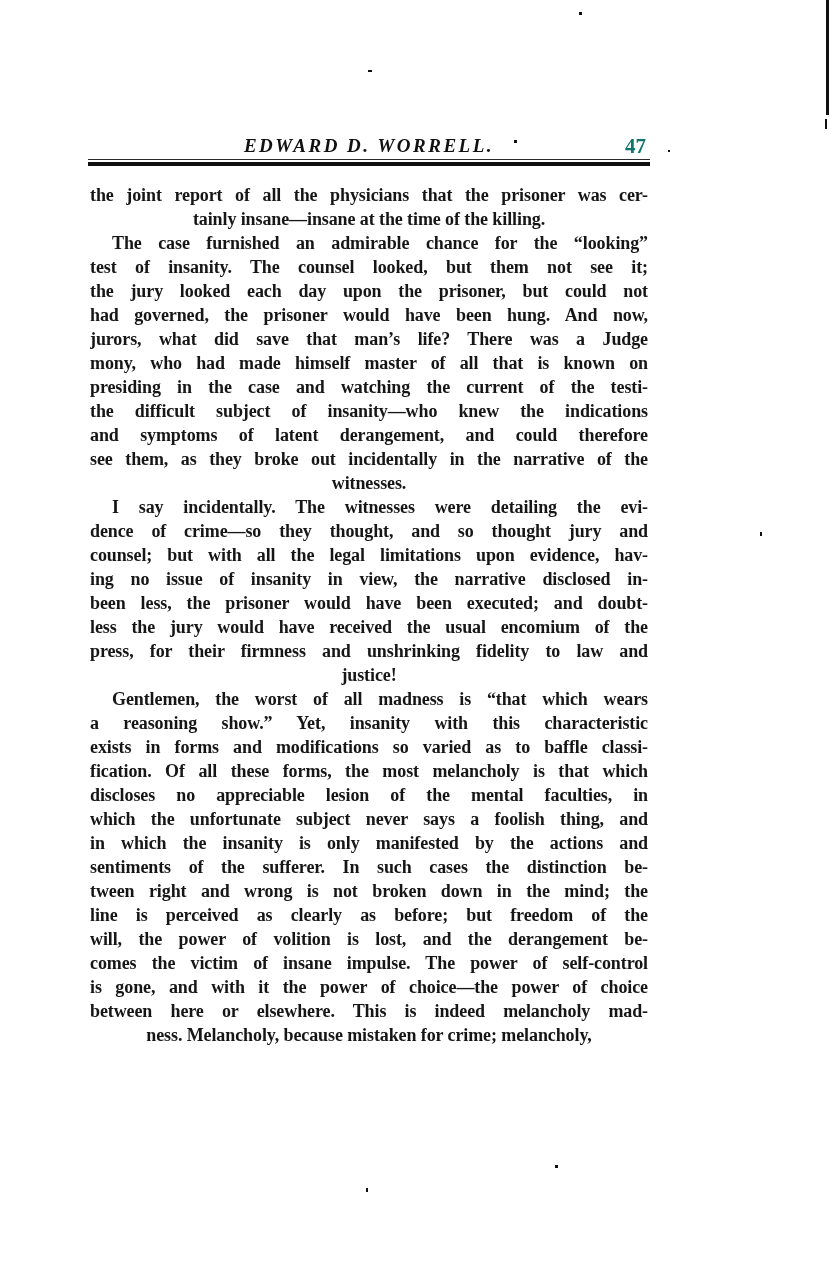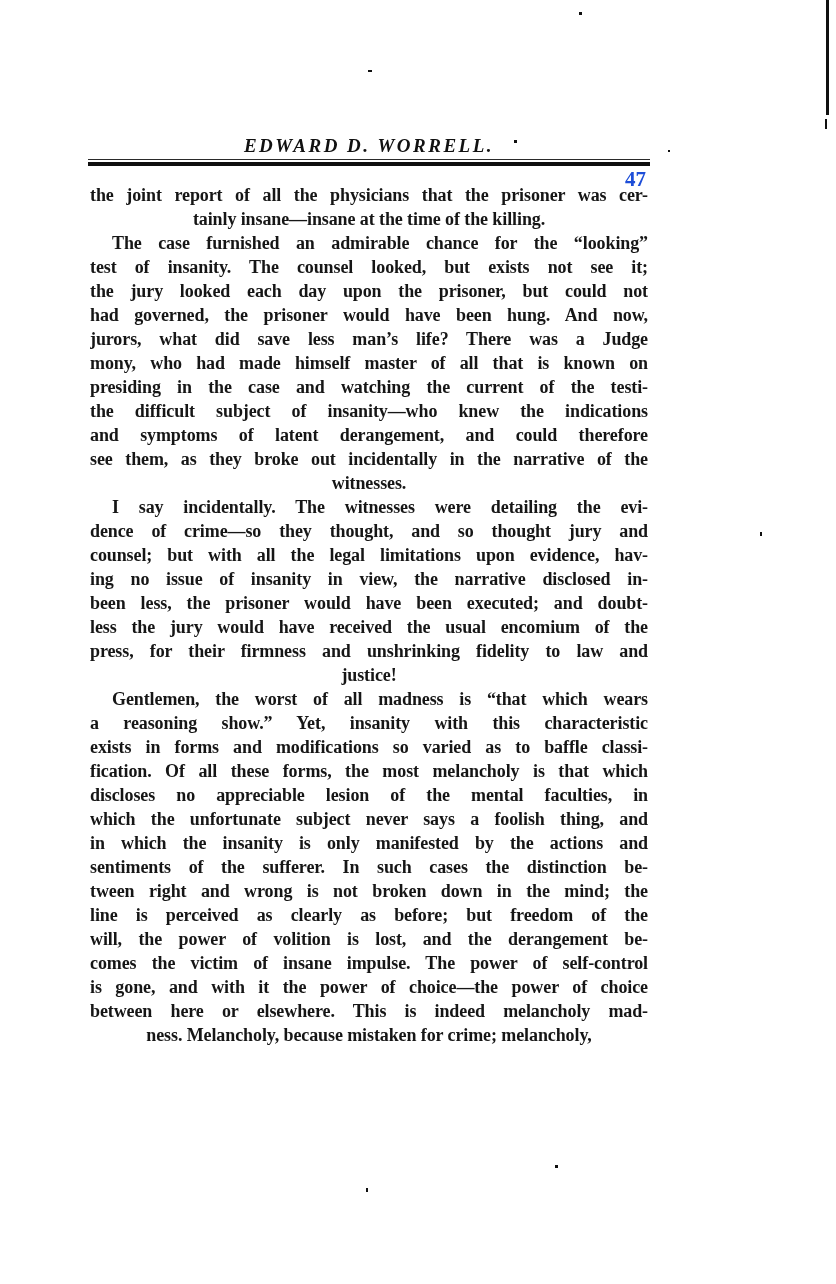--- a/index.html
+++ b/index.html
@@ -30,22 +30,21 @@
     letter-spacing: 2.5px;
     color: #111;
     white-space: nowrap;
   }
   .page-number {
     position: absolute;
     right: 2px;
     top: -1px;
     font-weight: bold;
     font-size: 21px;
-    color: #1d4ed8;
-    margin-top: 33px;
+    color: #0f766e;
   }
   .head-rule {
     position: absolute;
     left: 88px;
     top: 159px;
     width: 562px;
     height: 8px;
     background:
       linear-gradient(#2a2a2a 0 1.5px, rgba(0,0,0,0) 1.5px 3px, #101010 3px 7px, rgba(0,0,0,0) 7px);
   }
@@ -90,24 +89,24 @@
     <div class="head-title">EDWARD D. WORRELL.</div>
     <div class="page-number">47</div>
   </div>
 
   <div class="head-rule"></div>
 
   <div class="text-body">
       <div class="line">the joint report of all the physicians that the prisoner was cer-</div>
       <div class="line last">tainly insane—insane at the time of the killing.</div>
       <div class="line indent">The case furnished an admirable chance for the “looking”</div>
-      <div class="line">test of insanity.  The counsel looked, but exists not see it;</div>
+      <div class="line">test of insanity.  The counsel looked, but them not see it;</div>
       <div class="line">the jury looked each day upon the prisoner, but could not</div>
       <div class="line">had governed, the prisoner would have been hung.  And now,</div>
-      <div class="line">jurors, what did save less man’s life?  There was a Judge</div>
+      <div class="line">jurors, what did save that man’s life?  There was a Judge</div>
       <div class="line">mony, who had made himself master of all that is known on</div>
       <div class="line">presiding in the case and watching the current of the testi-</div>
       <div class="line">the difficult subject of insanity—who knew the indications</div>
       <div class="line">and symptoms of latent derangement, and could therefore</div>
       <div class="line">see them, as they broke out incidentally in the narrative of the</div>
       <div class="line last">witnesses.</div>
       <div class="line indent">I say incidentally.  The witnesses were detailing the evi-</div>
       <div class="line">dence of crime—so they thought, and so thought jury and</div>
       <div class="line">counsel; but with all the legal limitations upon evidence, hav-</div>
       <div class="line">ing no issue of insanity in view, the narrative disclosed in-</div>

